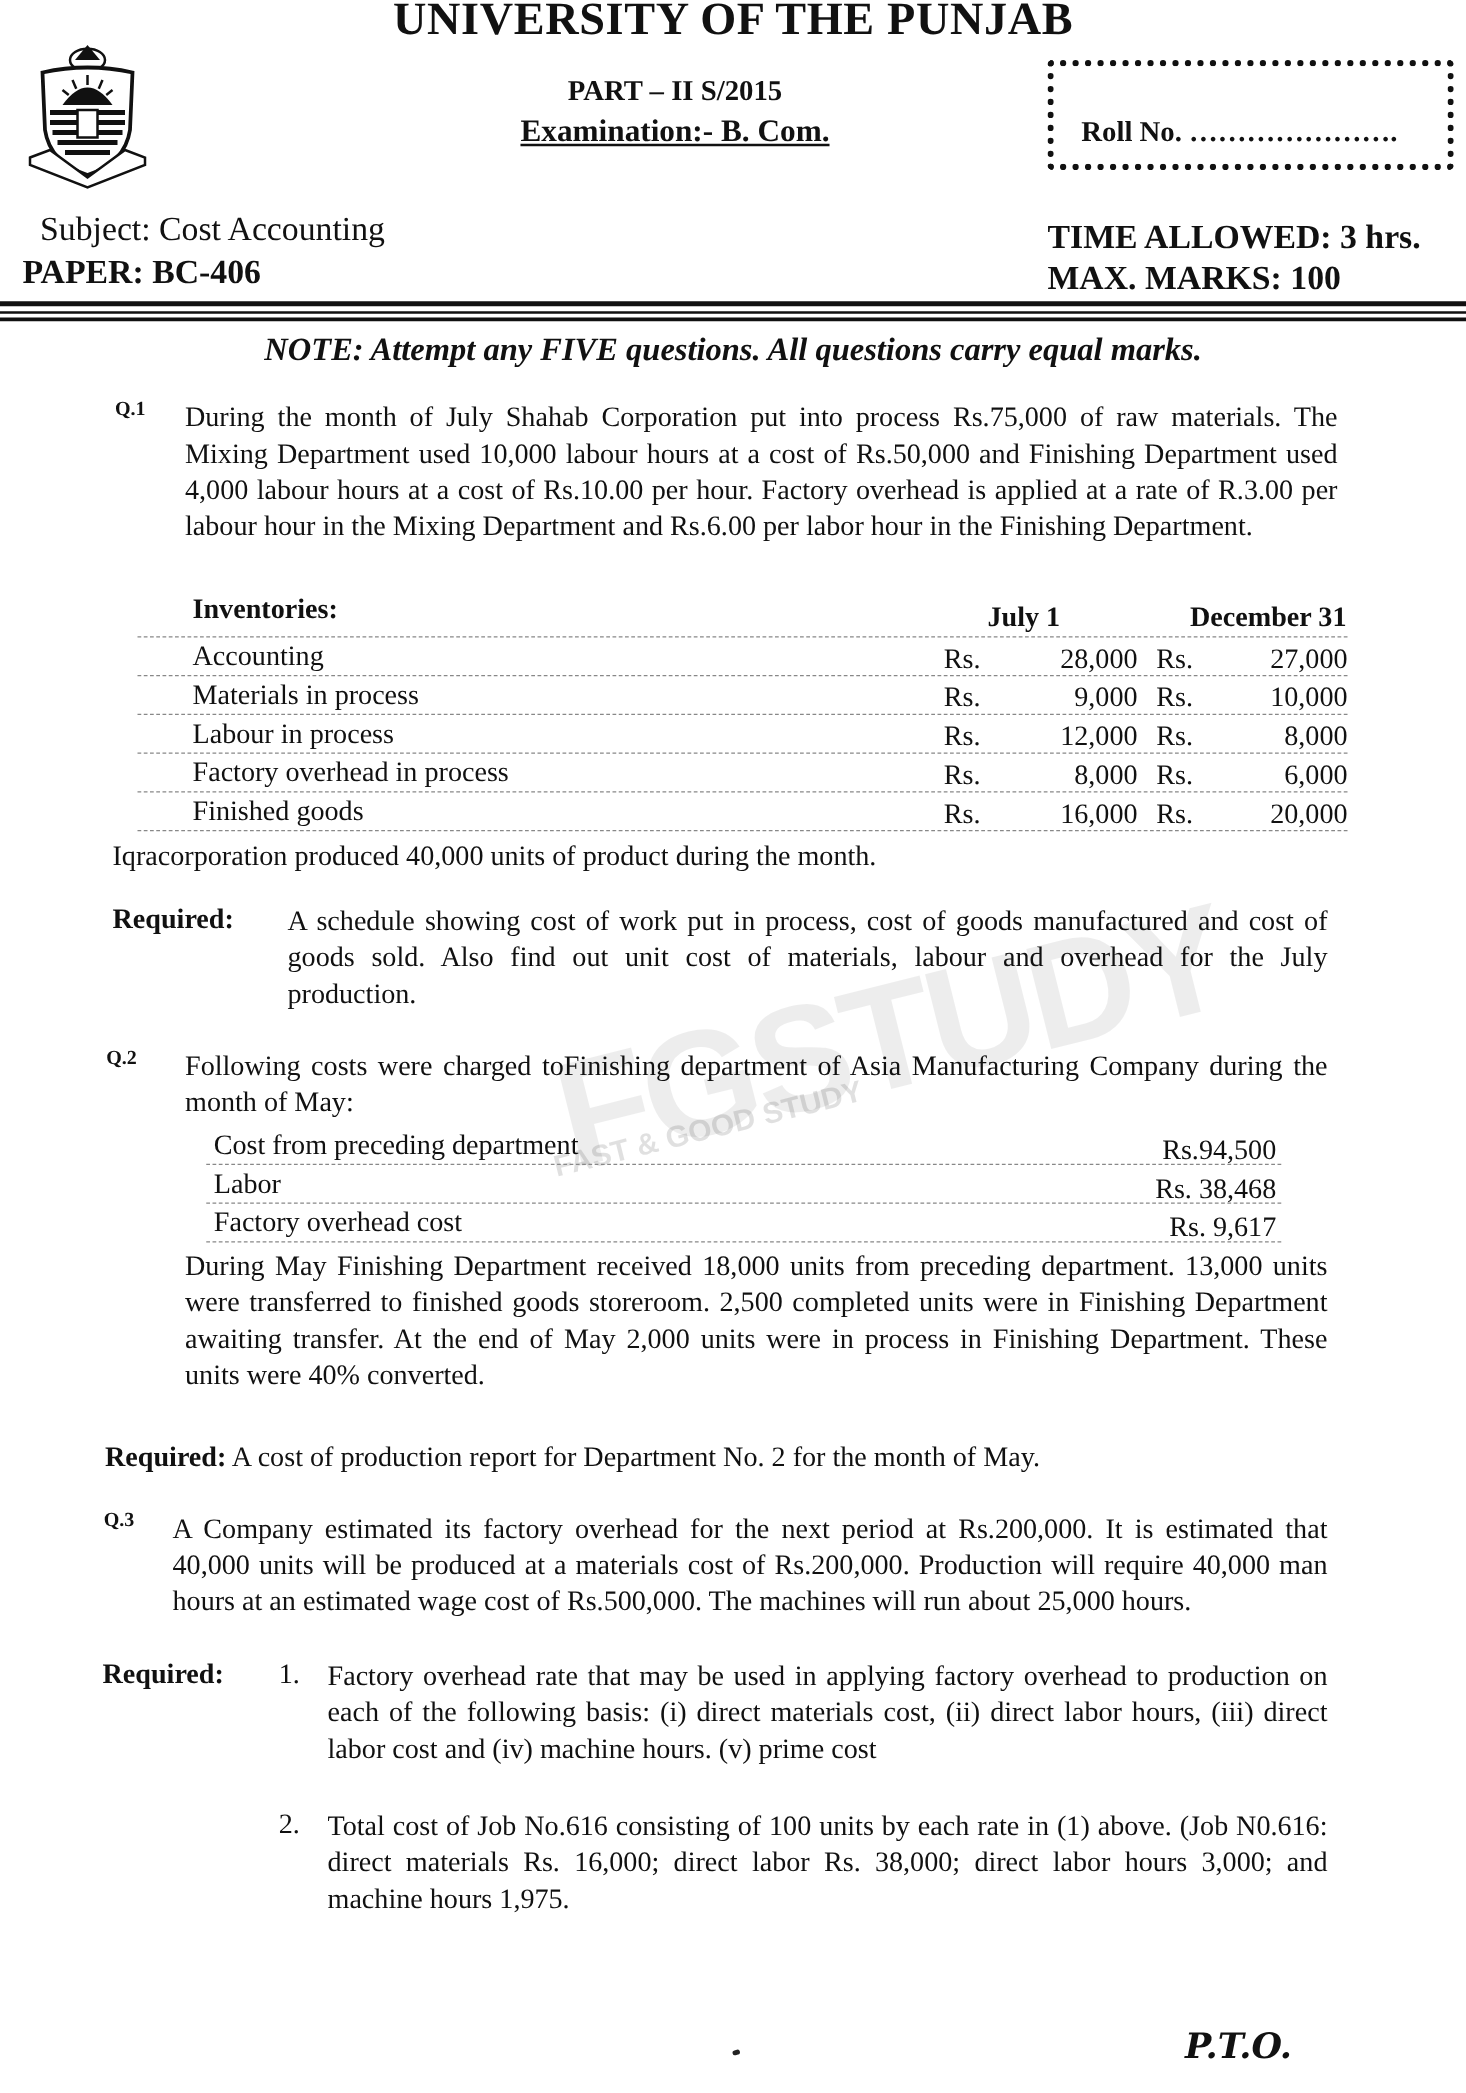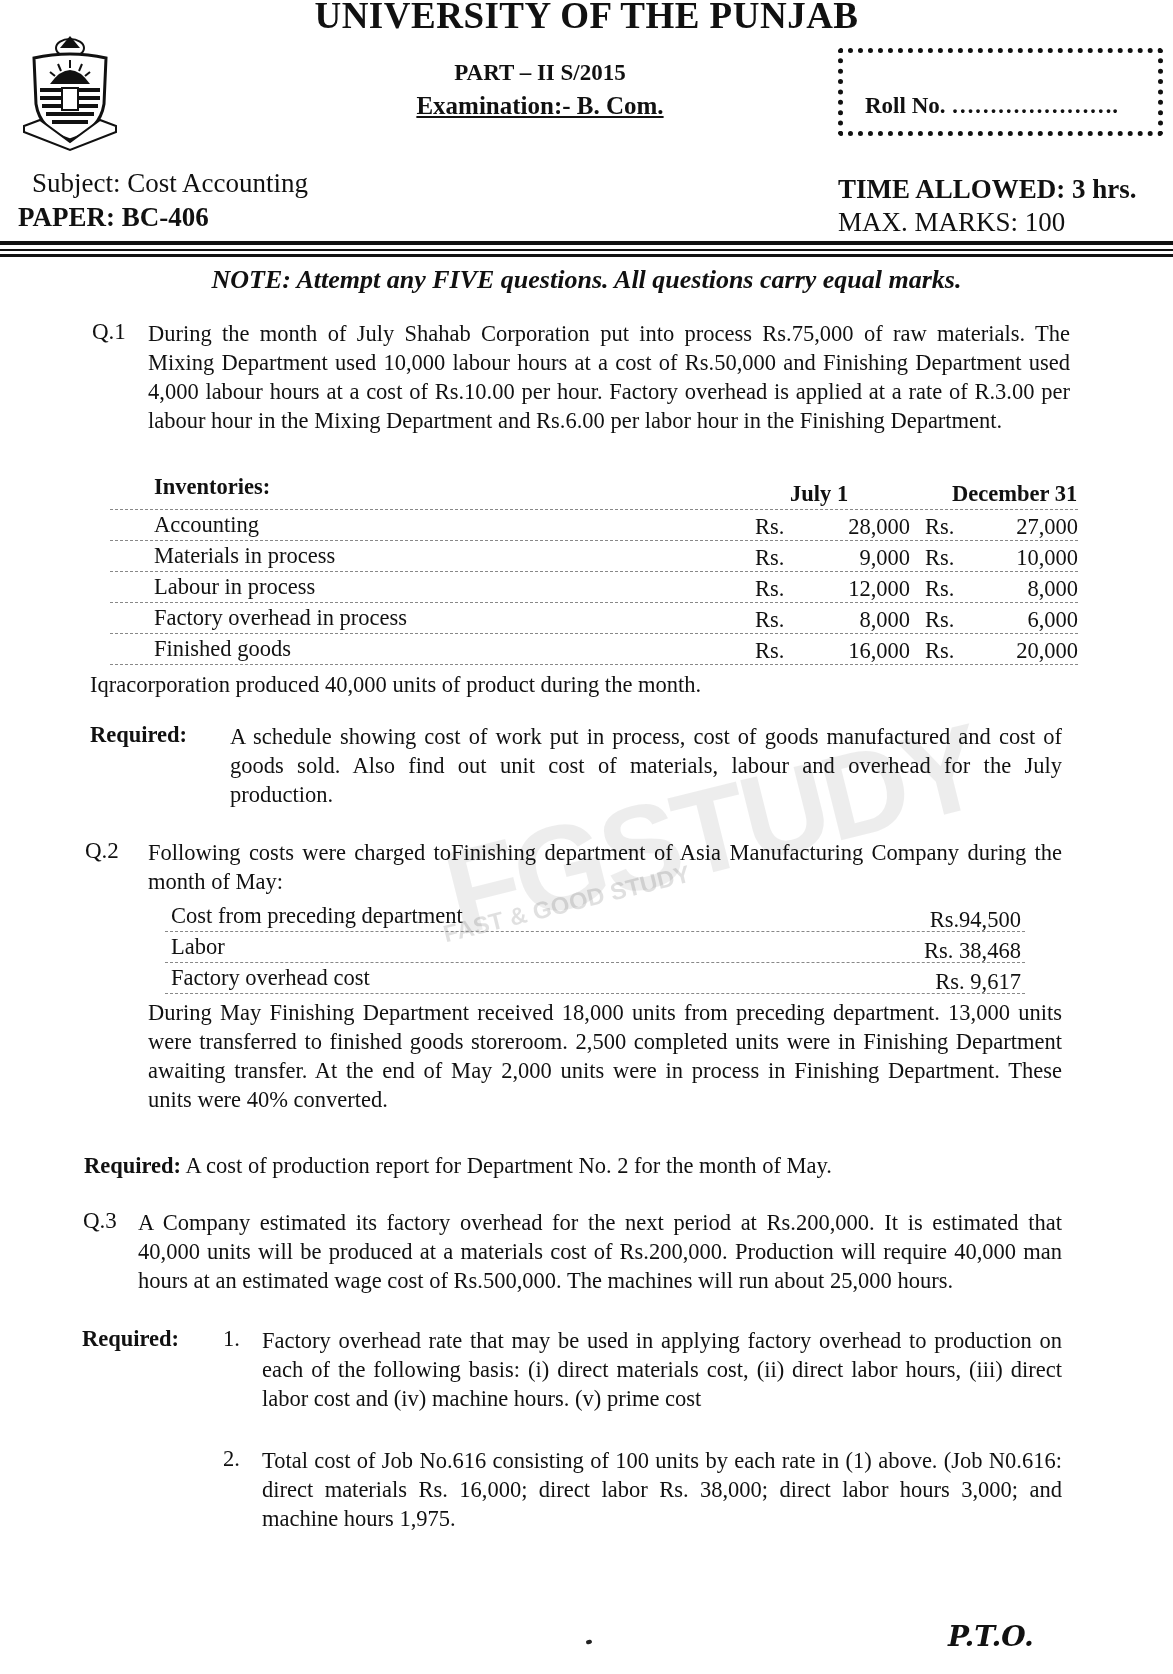--- a/index.html
+++ b/index.html
@@ -12,30 +12,30 @@
   
   #uni-title { left: 0; width: 1173px; top: -6px; text-align: center; font-size: 37px; font-weight: bold; letter-spacing: 0.5px; }
   #crest { left: 20px; top: 34px; width: 100px; height: 118px; }
   #part { left: 390px; width: 300px; top: 60px; text-align: center; font-size: 23px; font-weight: bold; }
   #exam { left: 390px; width: 300px; top: 92px; text-align: center; font-size: 25px; font-weight: bold; text-decoration: underline; }
   #rollbox { left: 838px; top: 48px; width: 325px; height: 88px; border: 5px dotted #111; border-radius: 4px; box-sizing: border-box; }
   #rollno { left: 22px; top: 40px; font-size: 23px; font-weight: bold; white-space: nowrap; }
   #subject { left: 32px; top: 168px; font-size: 27px; font-weight: normal; }
   #paper { left: 18px; top: 202px; font-size: 27px; font-weight: bold; }
   #time { left: 838px; top: 174px; font-size: 27px; font-weight: bold; }
-  #marks { left: 838px; top: 207px; font-size: 27px; font-weight: normal; }
+  #marks { left: 838px; top: 207px; font-size: 27px; font-weight: bold; }
   .rule { left: 0; width: 1173px; background: #111; }
   #rule1 { top: 241px; height: 4px; }
   #rule2 { top: 249px; height: 2px; }
   #rule3 { top: 254px; height: 3px; }
   #note { left: 0; width: 1173px; top: 265px; text-align: center; font-size: 26px; font-weight: bold; font-style: italic; }
 
   
   .para { font-size: 22.5px; line-height: 29px; text-align: justify; }
-  .qnum { font-weight: normal; font-size: 23px; text-align: right; }
+  .qnum { font-weight: bold; font-size: 16px; text-align: right; }
   .req { font-weight: bold; font-size: 22.5px; }
 
   #q1-num { left: 92px; top: 319px; }
   #q1-text { left: 148px; top: 319px; width: 922px; }
 
   .inv-row { left: 110px; width: 968px; height: 31px; border-bottom: 1.5px dashed #888; font-size: 22.5px; }
   .inv-row .lbl { position: absolute; left: 44px; bottom: 2px; }
   .inv-row .rs1 { position: absolute; left: 645px; bottom: 0px; }
   .inv-row .v1 { position: absolute; left: 690px; width: 110px; text-align: right; bottom: 0px; }
   .inv-row .rs2 { position: absolute; left: 815px; bottom: 0px; }

